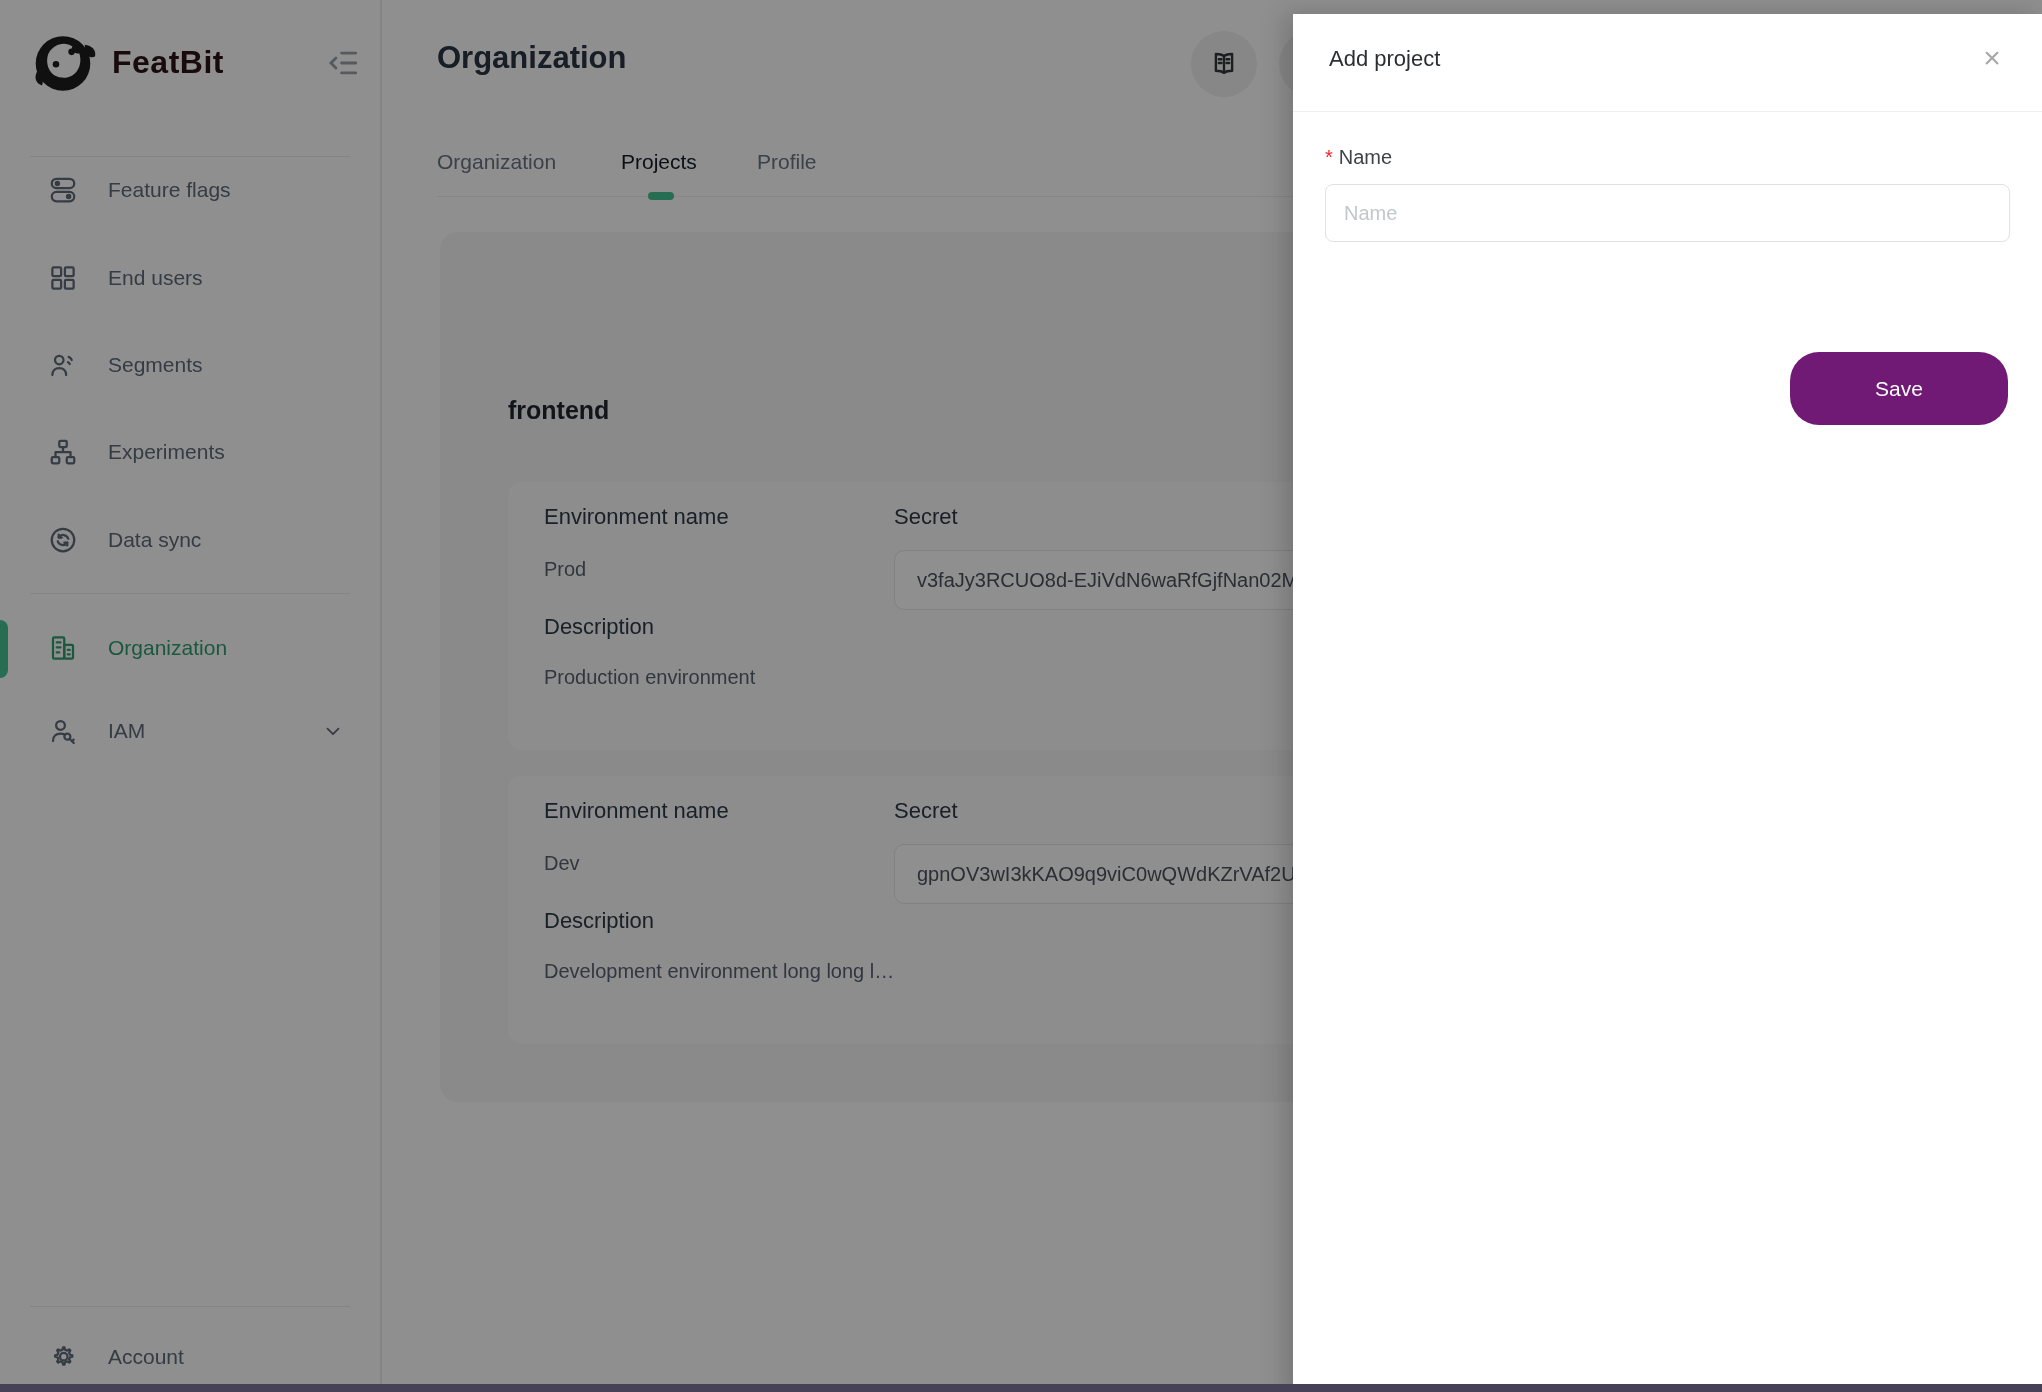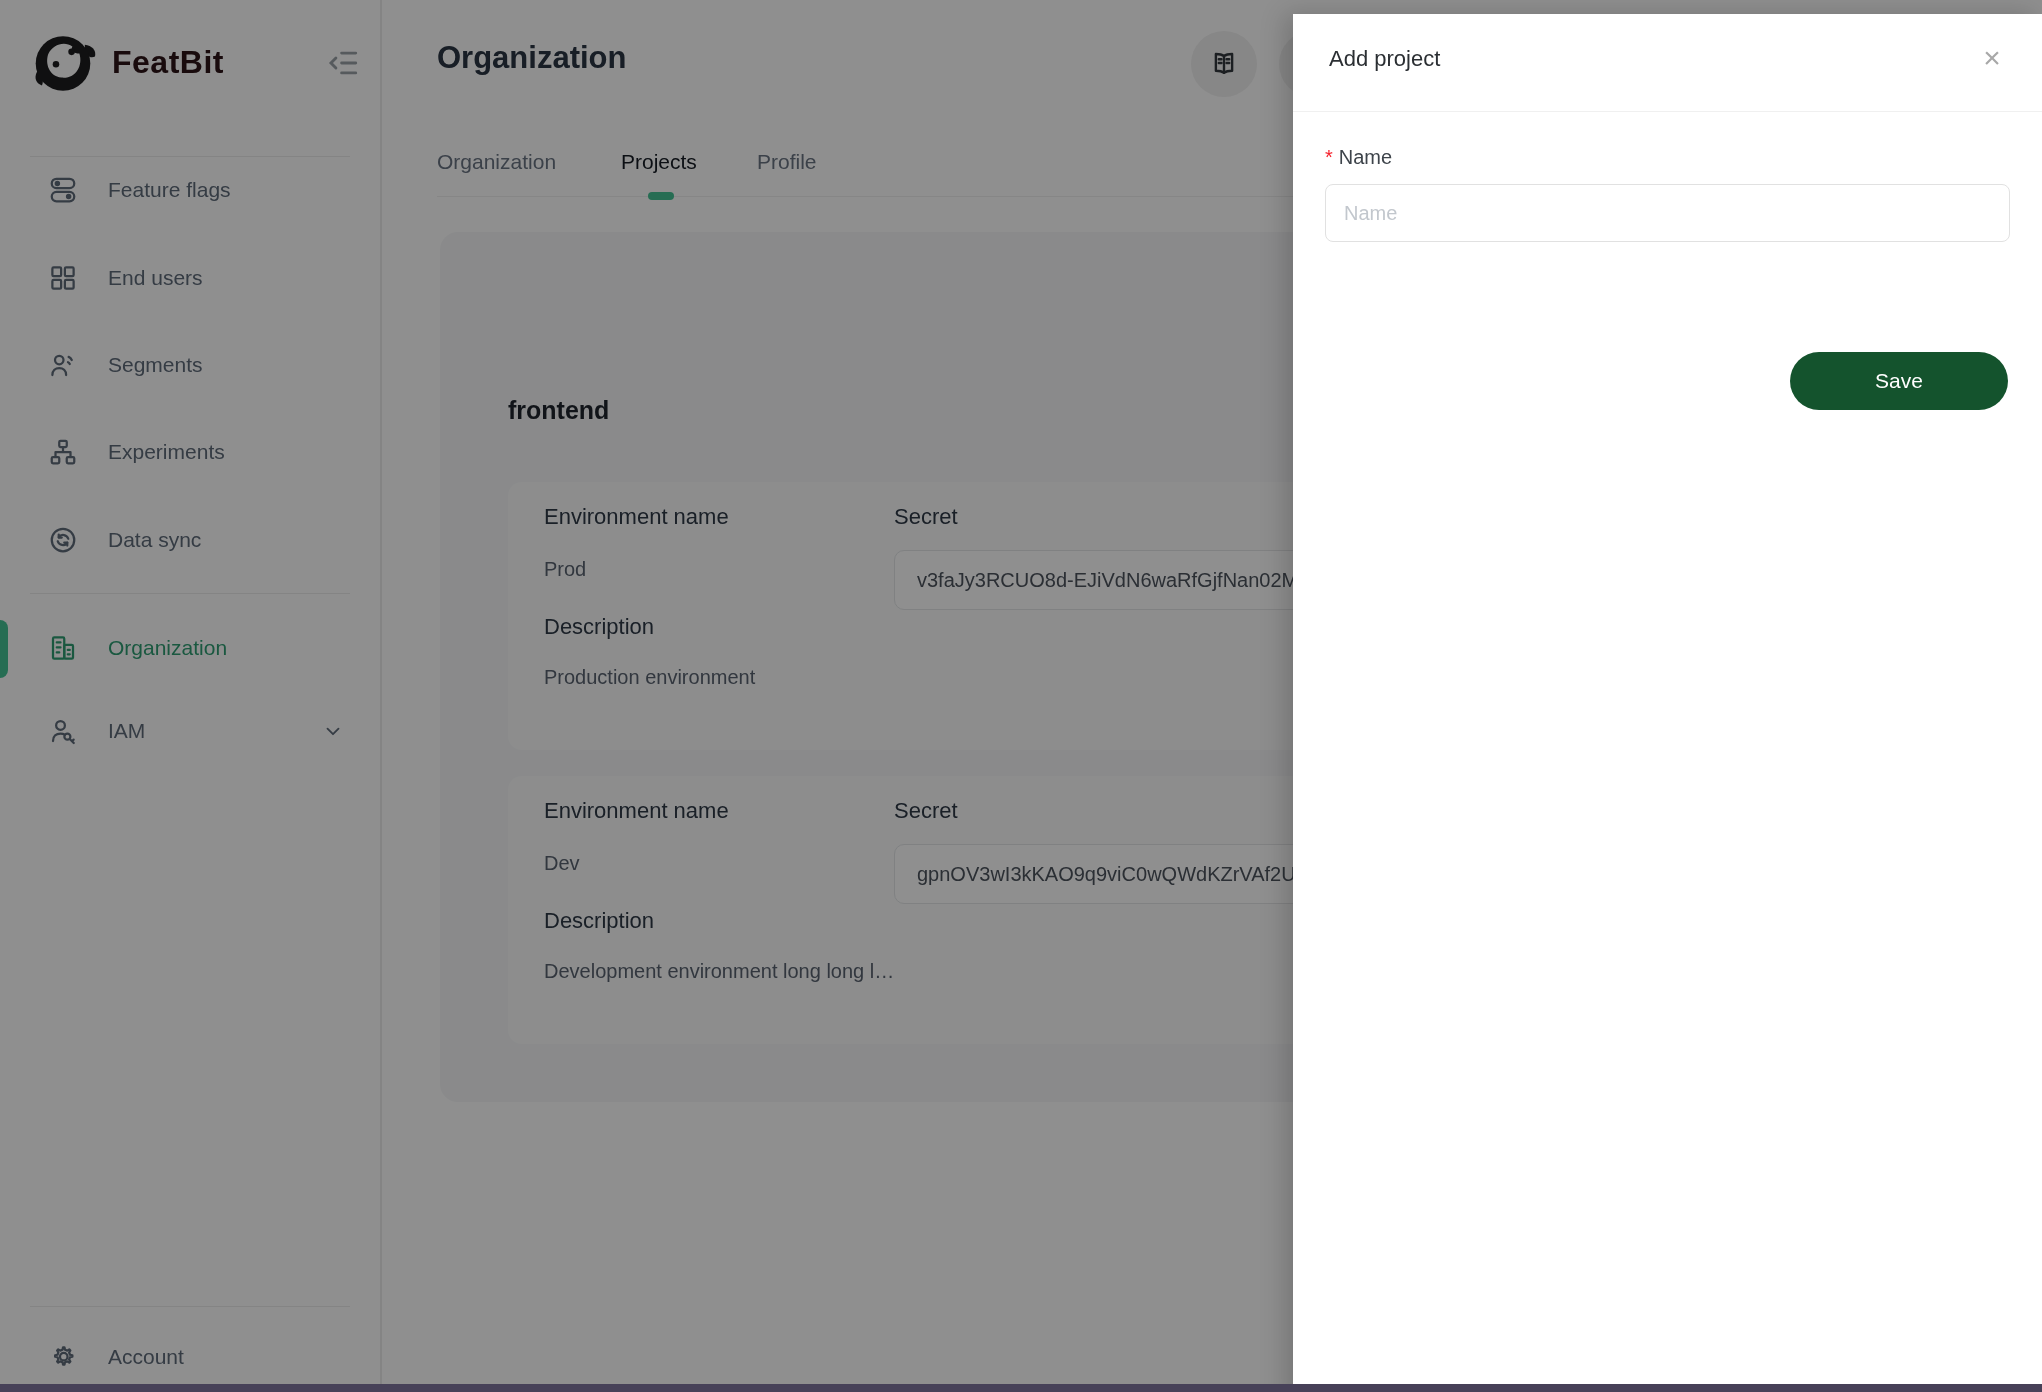--- a/index.html
+++ b/index.html
@@ -54,22 +54,22 @@
   .drawer-title{position:absolute;left:36px;top:32px;font-size:22px;color:#2b2f33;}
   .drawer-close{position:absolute;right:30px;top:24px;font-size:30px;color:#a8a8a8;cursor:pointer;
                 width:40px;height:40px;display:flex;align-items:center;justify-content:center;}
   .drawer-divider{position:absolute;left:0;top:97px;width:100%;height:1px;background:#f0f0f0;}
   .field-label{position:absolute;left:32px;top:132px;font-size:20px;color:#3e444b;}
   .req{color:#f5222d;margin-right:6px;}
   .drawer-input{position:absolute;left:32px;top:170px;width:685px;height:58px;box-sizing:border-box;
                 border:1.5px solid #e1e1e1;border-radius:8px;font-size:20px;color:#3c434b;
                 padding-left:18px;outline:none;font-family:inherit;}
   .drawer-input::placeholder{color:#c2c7cd;}
-  .save-btn{position:absolute;right:34px;top:338px;width:218px;height:58px;border:none;border-radius:29px;
-            background:#14532d;color:#ffffff;font-size:21px;font-family:inherit;cursor:pointer;}
+  .save-btn{position:absolute;right:34px;top:338px;width:218px;height:73px;border:none;border-radius:29px;
+            background:#701a75;color:#ffffff;font-size:21px;font-family:inherit;cursor:pointer;}
   
   .bottom-strip{position:absolute;left:0;bottom:0;width:100%;height:8px;background:#474158;z-index:40;}
   svg{display:block;}
 </style>
 </head>
 <body>
 
 <div class="stage">
 
   <div class="sidebar">

